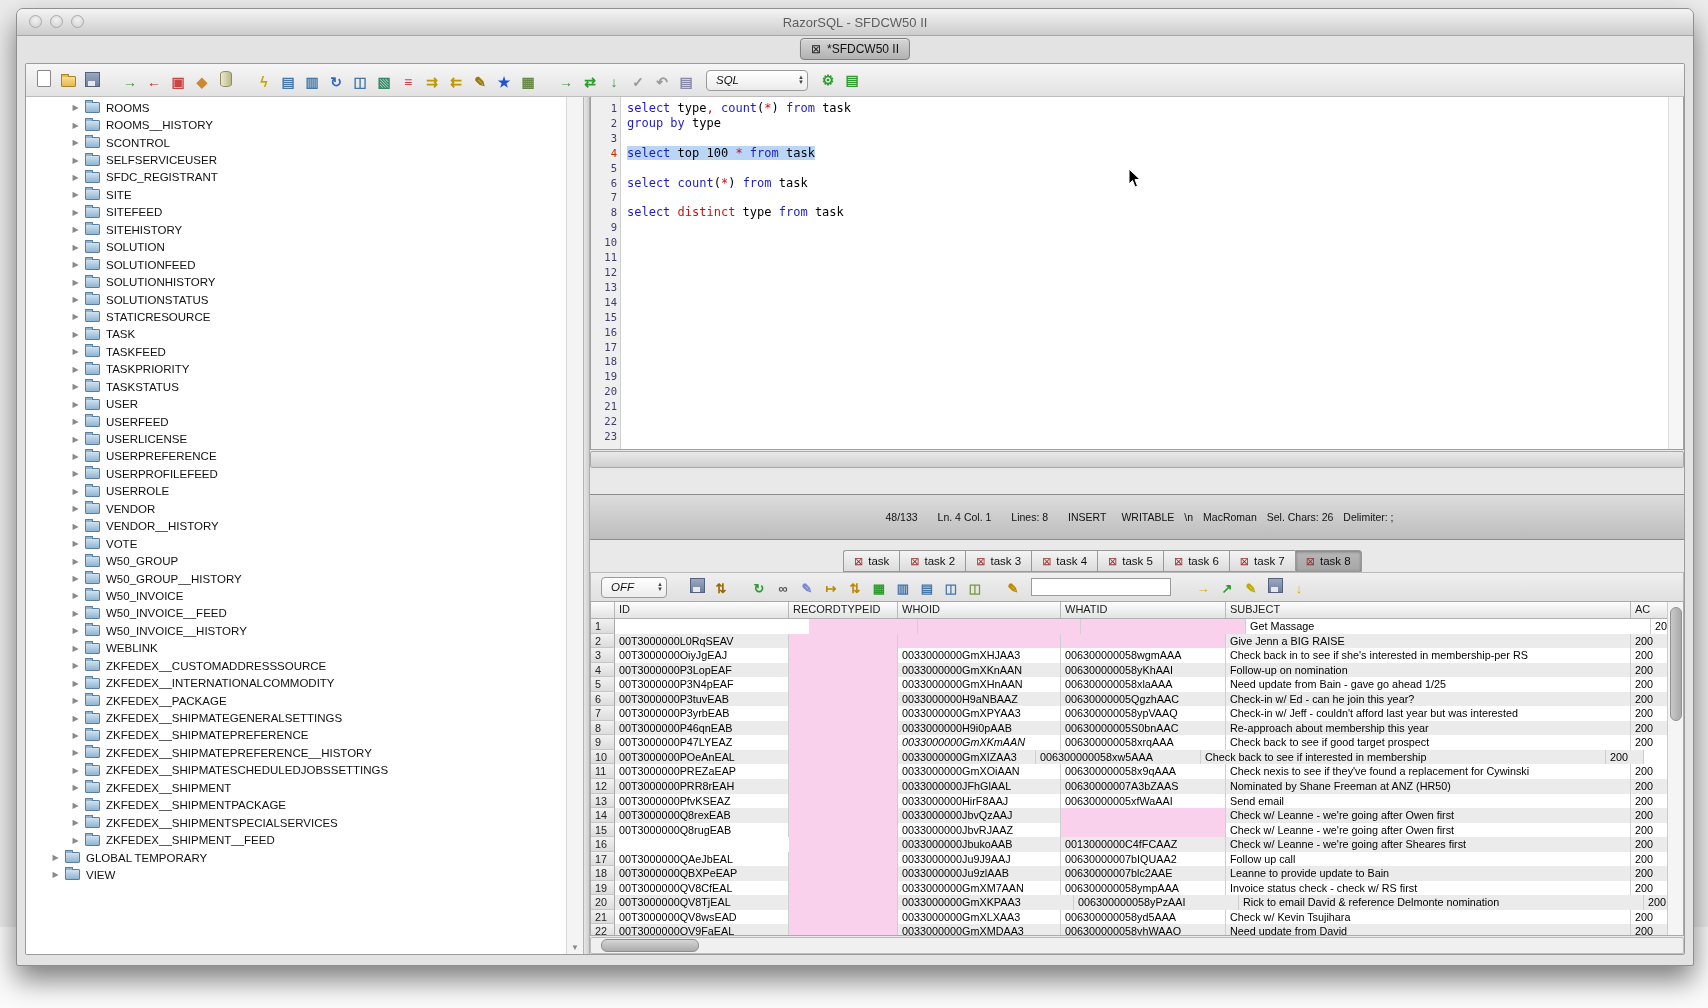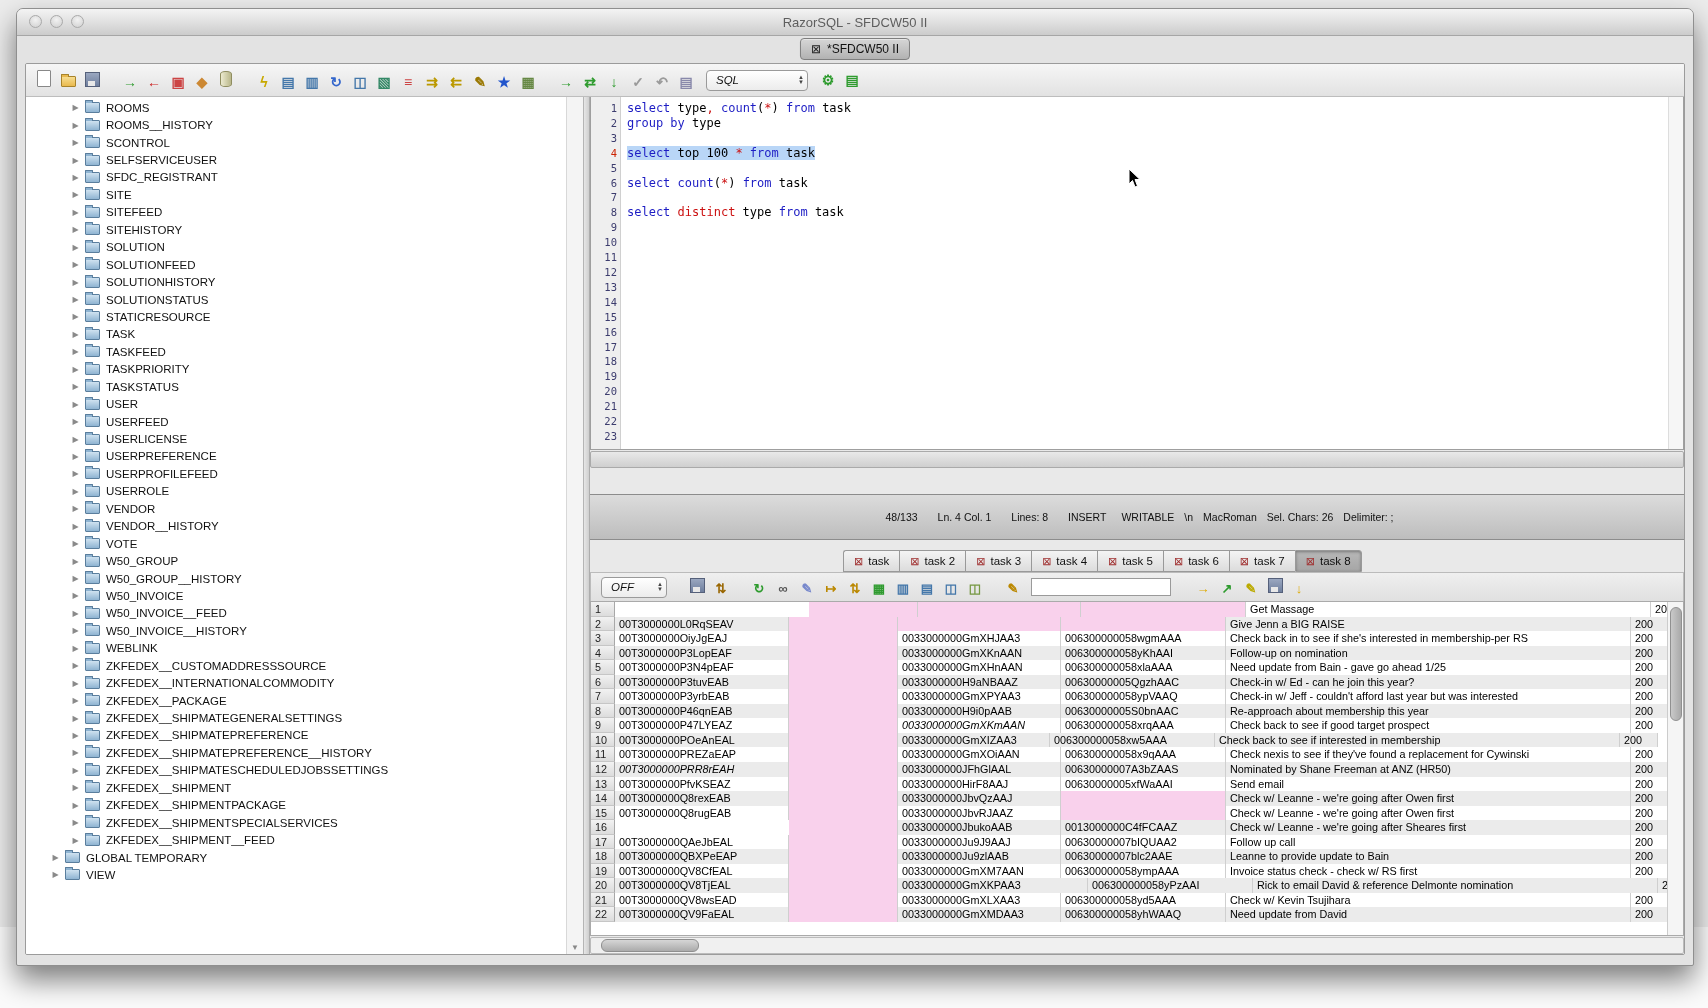--- a/index.html
+++ b/index.html
@@ -478,20 +478,29 @@
                 <span class="shape-disk"></span>
               </span><span class="ic" style="color: rgb(153, 102, 0);">⇅</span><span class="ic gap" style="color: rgb(46, 155, 46);">↻</span><span class="ic" style="color: rgb(85, 85, 85);">∞</span><span class="ic" style="color: rgb(119, 136, 204);">✎</span><span class="ic" style="color: rgb(187, 136, 0);">↦</span><span class="ic" style="color: rgb(187, 136, 0);">⇅</span><span class="ic" style="color: rgb(46, 155, 46);">▦</span><span class="ic" style="color: rgb(68, 119, 170);">▥</span><span class="ic" style="color: rgb(68, 119, 170);">▤</span><span class="ic" style="color: rgb(68, 119, 170);">◫</span><span class="ic" style="color: rgb(119, 153, 68);">◫</span><span class="ic gap" style="color: rgb(187, 136, 0);">✎</span></span>
           <input class="search-input" value="" style="">
           <span id="rtb-right"><span class="ic gap" style="color: rgb(221, 170, 0);">→</span><span class="ic" style="color: rgb(46, 155, 46);">↗</span><span class="ic" style="color: rgb(187, 170, 0);">✎</span><span class="ic">
                 <span class="shape-disk"></span>
               </span><span class="ic" style="color: rgb(221, 170, 0);">↓</span></span>
         </div>
 
         <div class="table-region">
           <div class="tbl" id="tbl">
+              <div class="hrow">
+                <div class="hcell" style="width: 24px;"></div>
+                <div class="hcell" style="width: 174px;">ID</div>
+                <div class="hcell" style="width: 109px;">RECORDTYPEID</div>
+                <div class="hcell" style="width: 163px;">WHOID</div>
+                <div class="hcell" style="width: 165px;">WHATID</div>
+                <div class="hcell" style="width: 405px;">SUBJECT</div>
+                <div class="hcell" style="width: 38px;">AC</div>
+              </div>
               <div class="drow">
                 <div class="dcell rn" style="width: 24px;">1</div>
                 <div class="dcell" style="width: 194px; margin-top: 44px;">00T3000000L0RknEAF</div>
                 <div class="dcell nullv" style="width: 109px;"></div>
                 <div class="dcell nullv" style="width: 163px;"></div>
                 <div class="dcell nullv" style="width: 165px;"></div>
                 <div class="dcell" style="width: 405px;">Get Massage</div>
                 <div class="dcell" style="width: 38px;">200</div>
               </div>
               <div class="drow alt">
@@ -563,37 +572,37 @@
                 <div class="dcell nullv" style="width: 109px;"></div>
                 <div class="dcell" style="width: 163px; font-style: italic;">0033000000GmXKmAAN</div>
                 <div class="dcell" style="width: 165px;">006300000058xrqAAA</div>
                 <div class="dcell" style="width: 405px;">Check back to see if good target prospect</div>
                 <div class="dcell" style="width: 38px;">200</div>
               </div>
               <div class="drow alt">
                 <div class="dcell rn" style="width: 24px;">10</div>
                 <div class="dcell" style="width: 174px;">00T3000000POeAnEAL</div>
                 <div class="dcell nullv" style="width: 109px;"></div>
-                <div class="dcell" style="width: 152px;">0033000000GmXIZAA3</div>
+                <div class="dcell" style="width: 138px;">0033000000GmXIZAA3</div>
                 <div class="dcell" style="width: 165px;">006300000058xw5AAA</div>
                 <div class="dcell" style="width: 405px;">Check back to see if interested in membership</div>
                 <div class="dcell" style="width: 38px;">200</div>
               </div>
               <div class="drow">
                 <div class="dcell rn" style="width: 24px;">11</div>
                 <div class="dcell" style="width: 174px;">00T3000000PREZaEAP</div>
                 <div class="dcell nullv" style="width: 109px;"></div>
                 <div class="dcell" style="width: 163px;">0033000000GmXOiAAN</div>
                 <div class="dcell" style="width: 165px;">006300000058x9qAAA</div>
                 <div class="dcell" style="width: 405px;">Check nexis to see if they've found a replacement for Cywinski</div>
                 <div class="dcell" style="width: 38px;">200</div>
               </div>
               <div class="drow alt">
                 <div class="dcell rn" style="width: 24px;">12</div>
-                <div class="dcell" style="width: 174px; font-style: italic;">00T3000000PRR8rEAH</div>
+                <div class="dcell" style="width: 174px;">00T3000000PRR8rEAH</div>
                 <div class="dcell nullv" style="width: 109px;"></div>
                 <div class="dcell" style="width: 163px;">0033000000JFhGlAAL</div>
                 <div class="dcell" style="width: 165px;">00630000007A3bZAAS</div>
                 <div class="dcell" style="width: 405px;">Nominated by Shane Freeman at ANZ (HR50)</div>
                 <div class="dcell" style="width: 38px;">200</div>
               </div>
               <div class="drow">
                 <div class="dcell rn" style="width: 24px;">13</div>
                 <div class="dcell" style="width: 174px;">00T3000000PfvKSEAZ</div>
                 <div class="dcell nullv" style="width: 109px;"></div>
@@ -653,21 +662,21 @@
                 <div class="dcell nullv" style="width: 109px;"></div>
                 <div class="dcell" style="width: 163px;">0033000000GmXM7AAN</div>
                 <div class="dcell" style="width: 165px;">006300000058ympAAA</div>
                 <div class="dcell" style="width: 405px;">Invoice status check - check w/ RS first</div>
                 <div class="dcell" style="width: 38px;">200</div>
               </div>
               <div class="drow alt">
                 <div class="dcell rn" style="width: 24px;">20</div>
                 <div class="dcell" style="width: 174px;">00T3000000QV8TjEAL</div>
                 <div class="dcell nullv" style="width: 109px;"></div>
-                <div class="dcell" style="width: 190px;">0033000000GmXKPAA3</div>
+                <div class="dcell" style="width: 176px;">0033000000GmXKPAA3</div>
                 <div class="dcell" style="width: 165px;">006300000058yPzAAI</div>
                 <div class="dcell" style="width: 405px;">Rick to email David &amp; reference Delmonte nomination</div>
                 <div class="dcell" style="width: 38px;">200</div>
               </div>
               <div class="drow">
                 <div class="dcell rn" style="width: 24px;">21</div>
                 <div class="dcell" style="width: 174px;">00T3000000QV8wsEAD</div>
                 <div class="dcell nullv" style="width: 109px;"></div>
                 <div class="dcell" style="width: 163px;">0033000000GmXLXAA3</div>
                 <div class="dcell" style="width: 165px;">006300000058yd5AAA</div>

